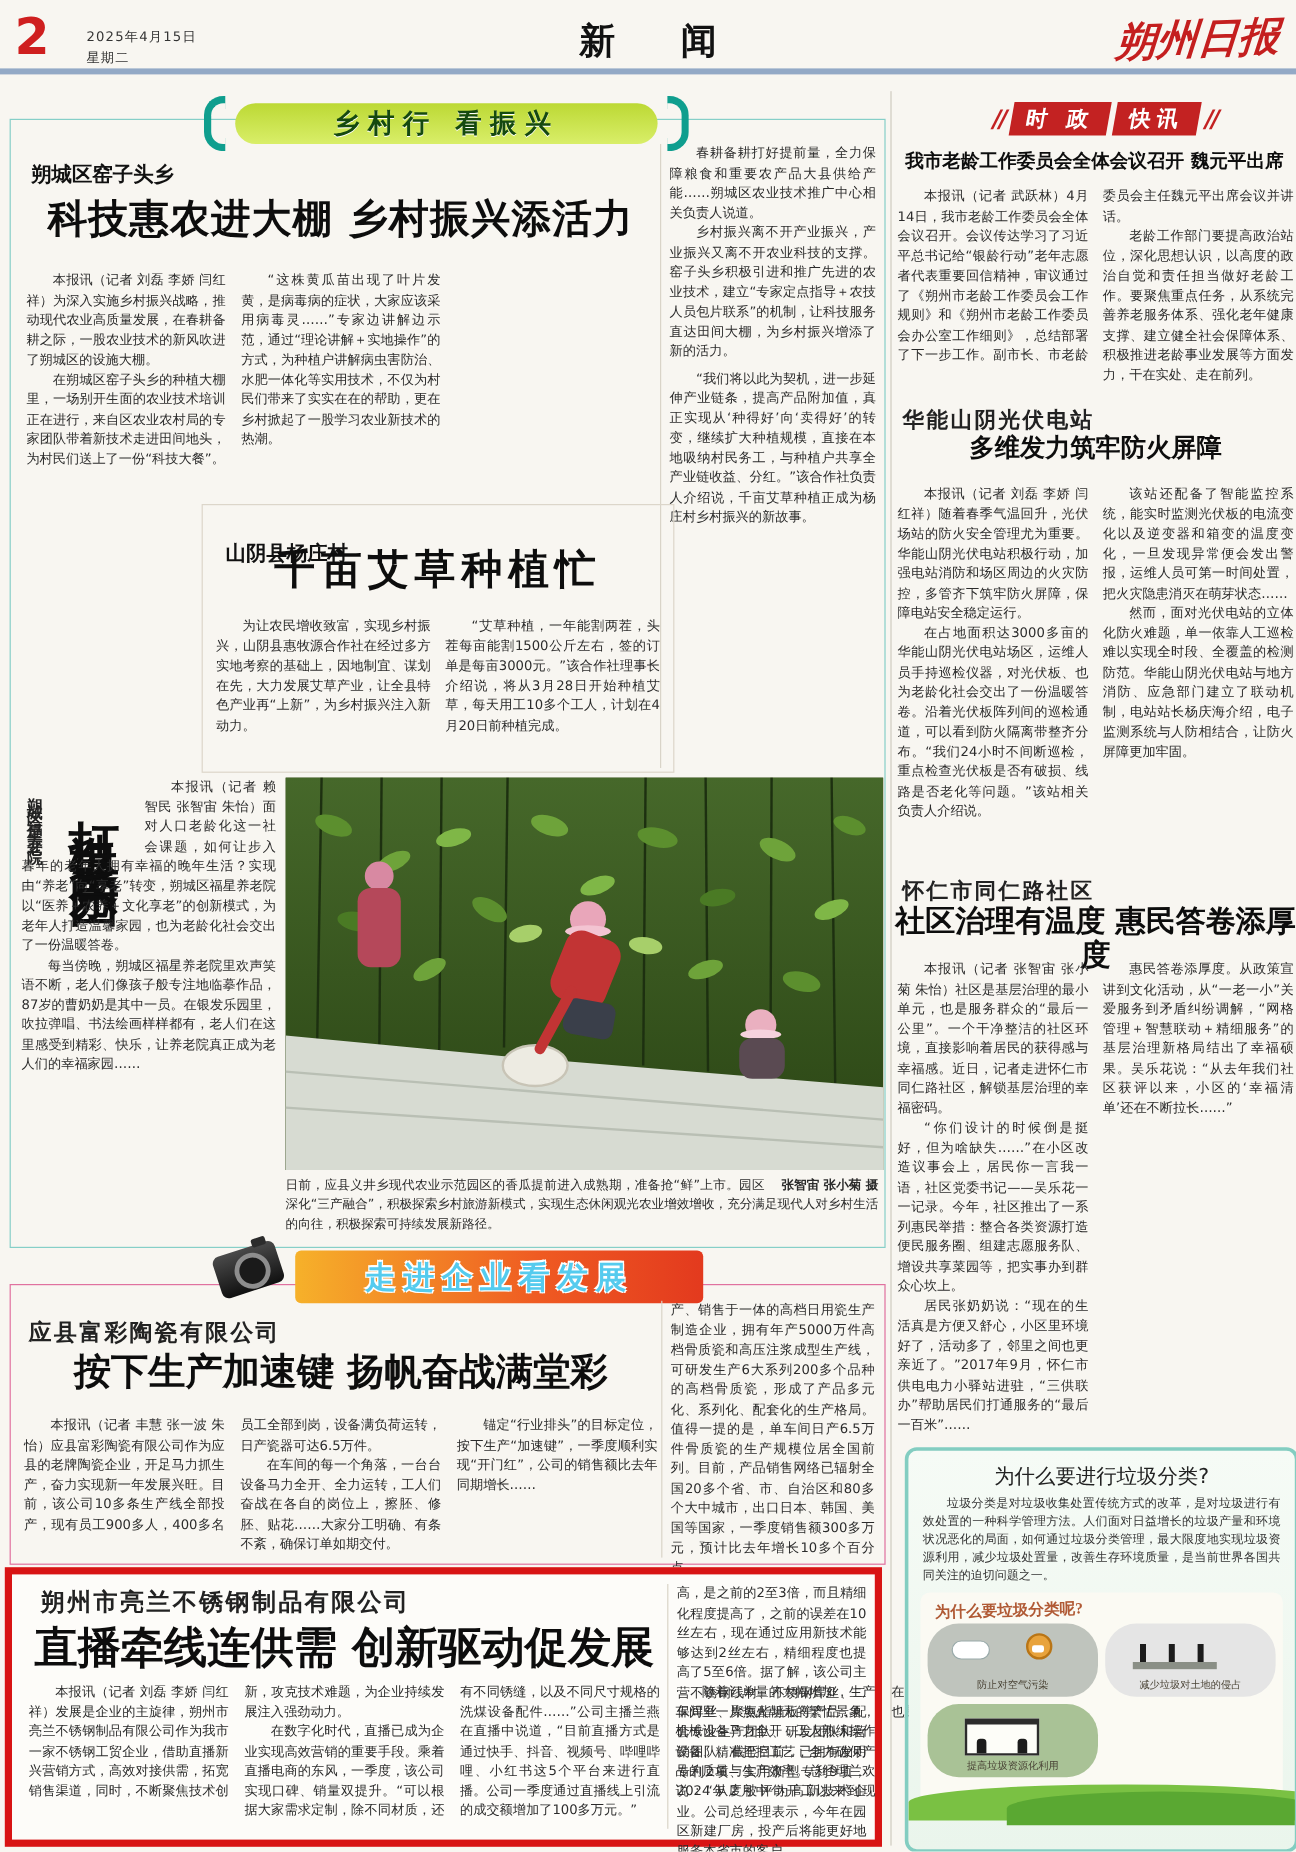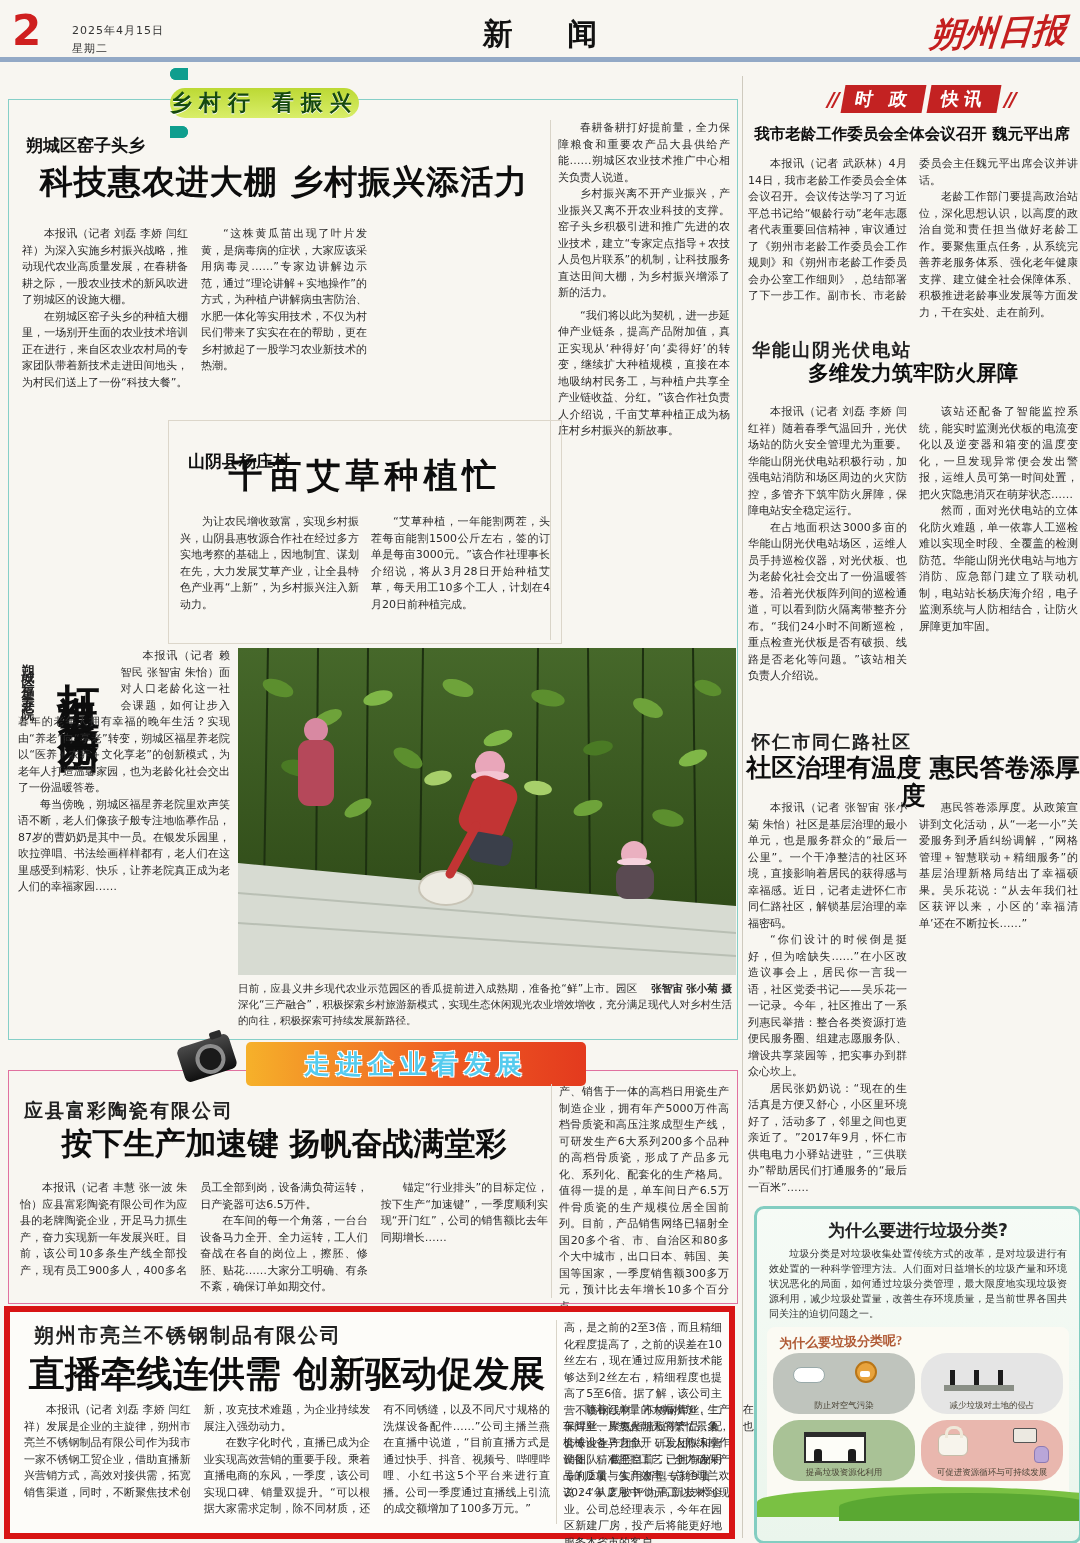--- a/index.html
+++ b/index.html
@@ -21,21 +21,21 @@
   .bodytext{font-size:11px;line-height:1.5;color:#2b2b2b;text-align:justify;}
   .bodytext p{margin:0;text-indent:2em;}
   .cols2{column-count:2;column-gap:12px;column-fill:auto;}
   .cols3{column-count:3;column-gap:13px;column-fill:auto;}
   .kicker{font-weight:900;font-size:17px;color:#111;}
   .kicker-brush{font-family:"Liberation Serif","DejaVu Serif",serif;font-weight:700;font-size:19px;color:#222;letter-spacing:2px;}
   .headline{font-weight:900;color:#0d0d0d;text-align:center;line-height:1.12;}
   .vrule{width:1px;background:#d9d4c8;}
   
   .rural-box{left:8px;top:99px;width:728px;height:939px;border:1px solid #86cfc8;background:transparent;}
-  .rural-banner{left:170px;top:84px;width:404px;height:38px;display:flex;align-items:flex-start;justify-content:center;gap:8px;flex-direction:column;}
+  .rural-banner{left:170px;top:84px;width:404px;height:38px;display:flex;align-items:center;justify-content:center;gap:8px;}
   .bracket{width:12px;height:34px;border:6px solid #0f9e8e;border-radius:16px;}
   .bracket.l{border-right:none;border-radius:16px 0 0 16px;}
   .bracket.r{border-left:none;border-radius:0 16px 16px 0;}
   .banner-pill{flex:1;height:34px;border-radius:18px;background:linear-gradient(#bcd934,#d9ee69);
     display:flex;align-items:center;justify-content:center;font-size:22px;font-weight:900;color:#15490f;letter-spacing:7px;
     text-shadow:0 1px 0 #fff;}
   .photo-frame{left:238px;top:648px;width:498px;height:327px;background:#2c4713;}
   .caption{left:238px;top:981px;width:494px;font-size:10.5px;line-height:1.5;text-align:justify;color:#2b2b2b;}
   .caption .credit{float:right;font-weight:700;margin-left:14px;}
   .vheadwrap{display:flex;flex-direction:row;gap:10px;float:left;margin:2px 10px 4px 0;}
@@ -57,21 +57,21 @@
   .red-box{left:4px;top:1306px;width:719px;height:221px;border:6px solid #d81414;background:#fdfcf9;}
   
   .col-rule{left:742px;top:76px;width:1px;height:1462px;background:#cfcabe;}
   .bulletin{left:806px;top:84px;width:230px;height:30px;display:flex;align-items:center;justify-content:center;gap:5px;}
   .slash{color:#c32222;font-weight:900;font-style:italic;font-size:20px;letter-spacing:-2px;}
   .tag{background:#c32222;color:#fff;font-weight:900;font-size:18px;padding:2px 12px;
     transform:skewX(-10deg);letter-spacing:5px;white-space:nowrap;}
   
   .waste-box{left:754px;top:1206px;width:322px;height:332px;border:3px solid #83cdc1;border-radius:10px;
     background:linear-gradient(#f6fbf6,#eaf5ec);overflow:hidden;}
-  .waste-title{margin:10px 10px 4px;text-align:center;font-size:17px;font-weight:700;color:#222;}
+  .waste-title{margin:10px 10px 4px;text-align:center;font-size:17px;font-weight:400;color:#222;}
   .waste-body{margin:0 12px;font-size:10px;line-height:1.5;text-align:justify;color:#333;text-indent:2em;}
   .cartoon{margin:6px 10px 0;background:#fbfaf3;border-radius:8px;padding:4px 6px 30px;position:relative;height:148px;}
   .cartoon-title{font-family:"Liberation Serif","DejaVu Serif",serif;font-weight:700;font-size:13px;color:#b05a35;
     transform:rotate(-1.5deg);margin:0 0 4px 6px;}
   .panel-grid{display:grid;grid-template-columns:1fr 1fr;gap:6px;}
   .panel{border-radius:26px;height:58px;position:relative;display:flex;flex-direction:column;align-items:center;justify-content:flex-end;padding-bottom:3px;}
   .panel .cap{font-size:8.5px;font-weight:400;color:#4a4436;text-align:center;line-height:1.15;}
   .p-gray{background:#bfc4bd;}
   .p-light{background:#e5e5e5;}
   .p-green{background:#a9c296;}
@@ -297,23 +297,17 @@
           </span>
         <span class="cap">减少垃圾对土地的侵占</span>
       </div>
       <div class="panel p-green">
         <span class="icon-house">
             <i></i>
             <i></i>
           </span>
         <span class="cap">提高垃圾资源化利用</span>
       </div>
-      <div class="panel p-pink">
-        <span class="icon-bag"></span>
-        <span class="icon-device"></span>
-        <span class="icon-mitten"></span>
-        <span class="cap">可促进资源循环与可持续发展</span>
-      </div>
     </div>
     <div class="grass"></div>
     <div class="grass2"></div>
   </div>
 </div>
 
 </body></html>

